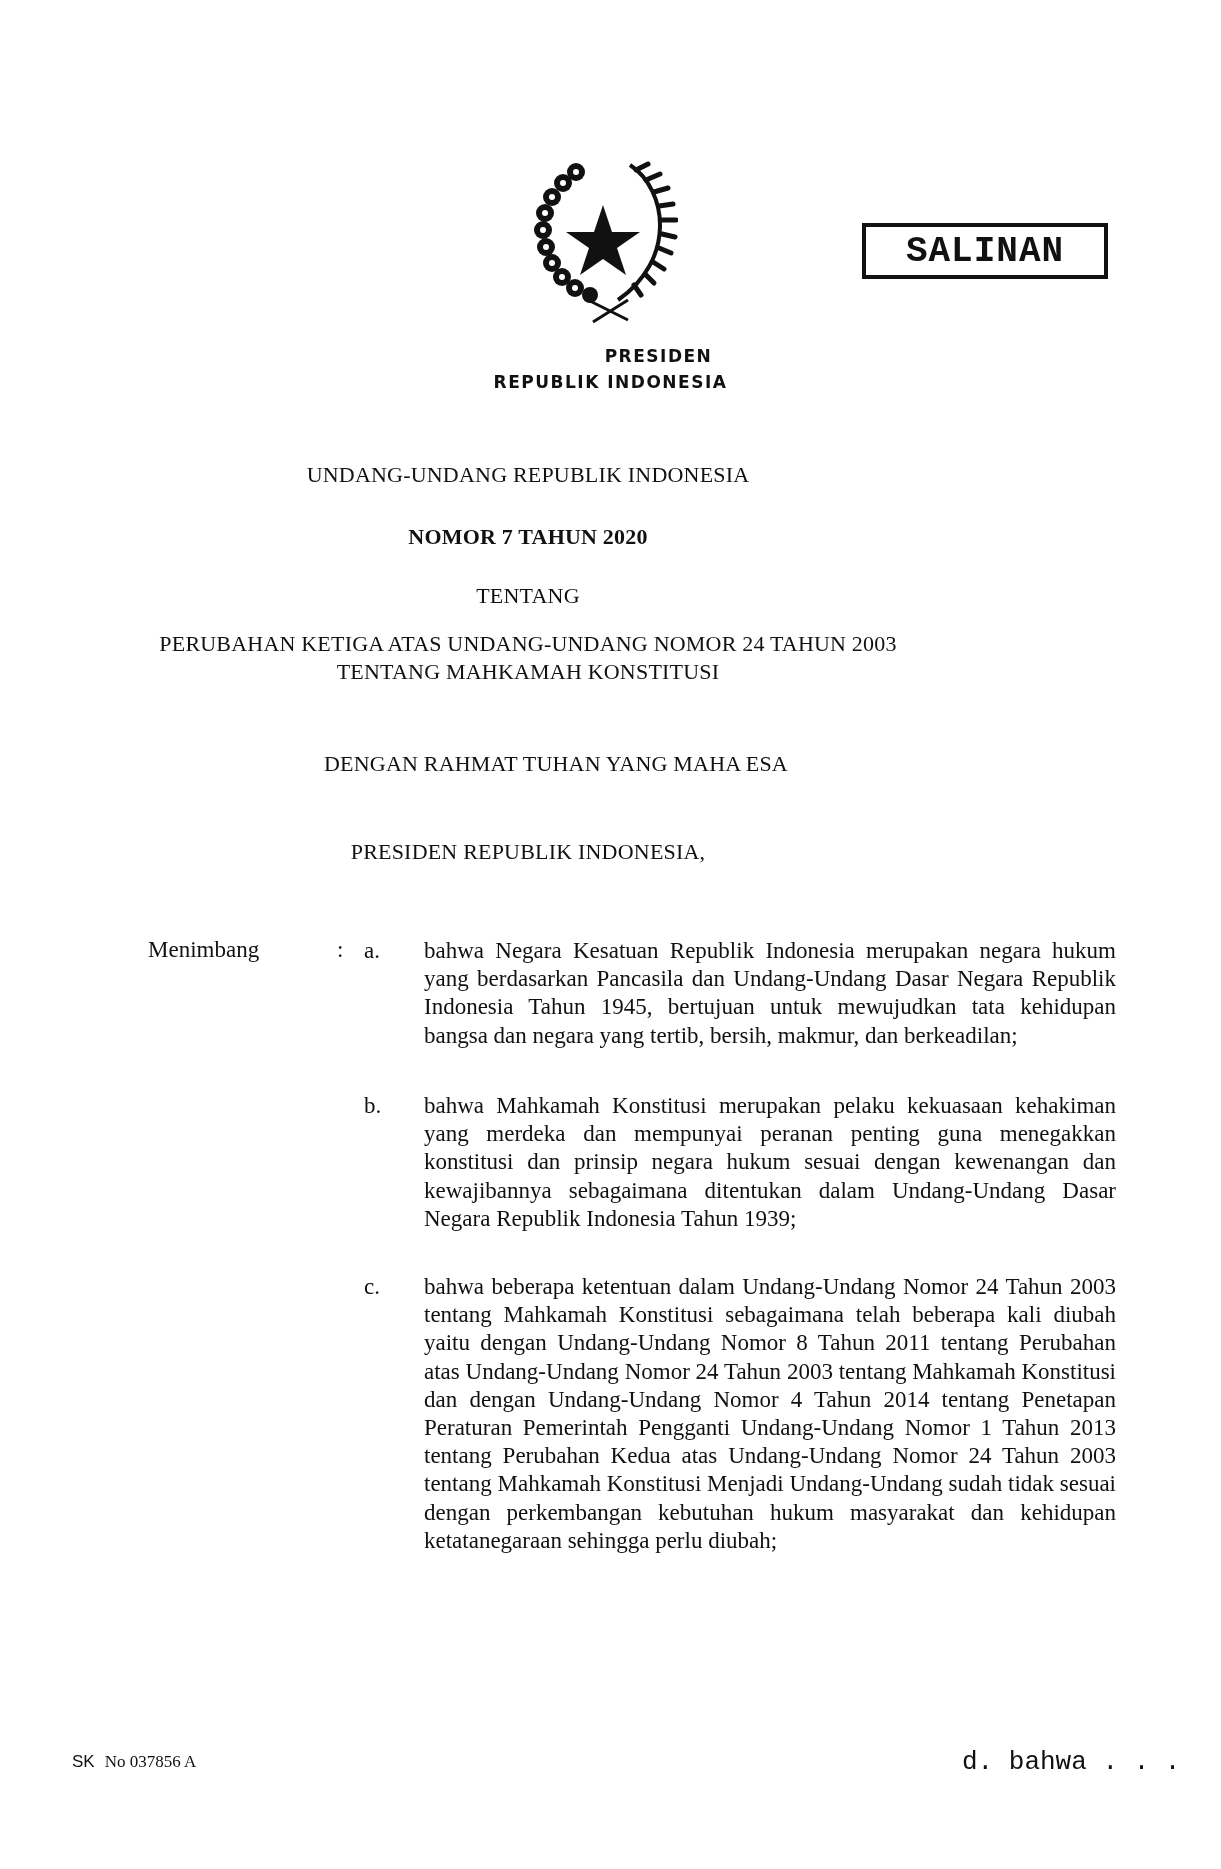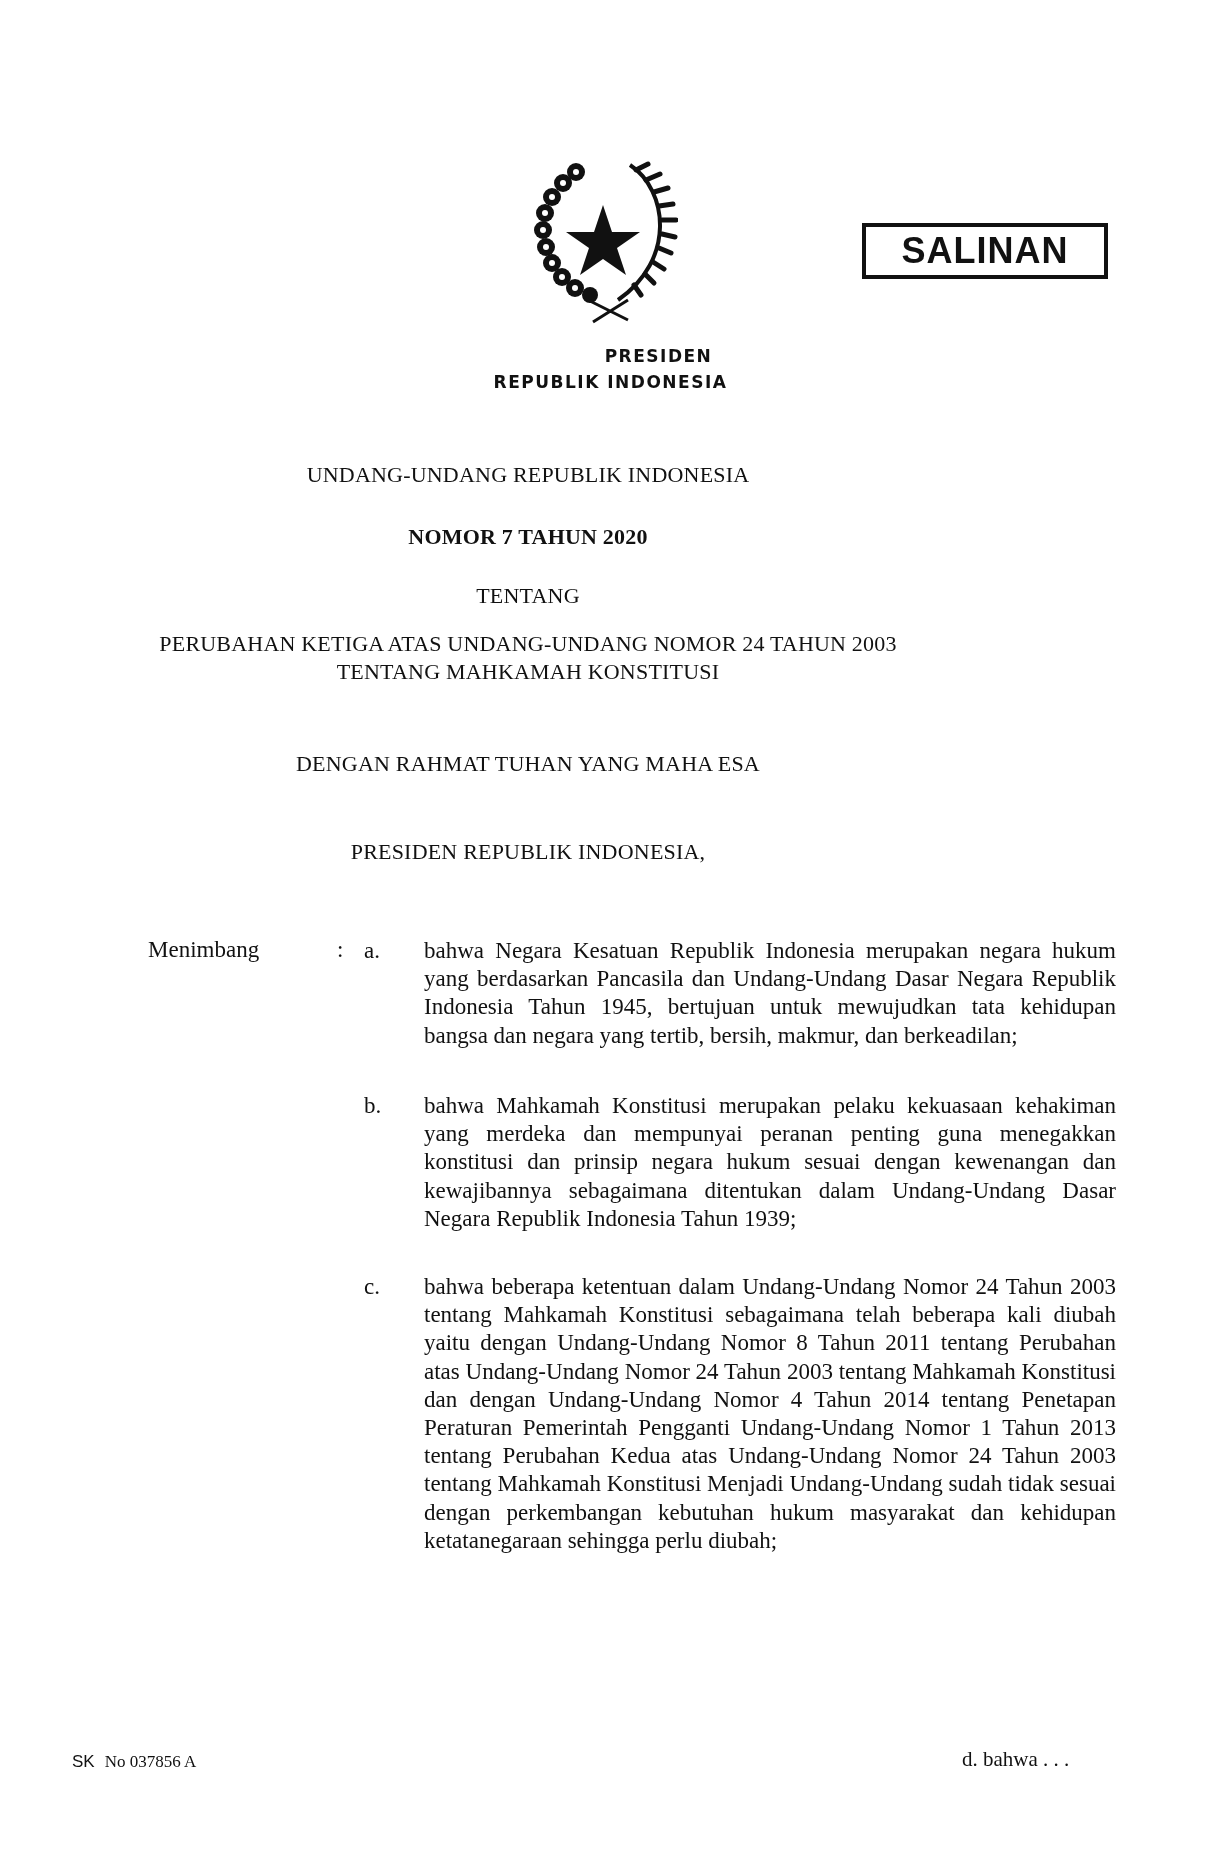--- a/index.html
+++ b/index.html
@@ -26,21 +26,21 @@
       position: absolute;
       left: 862px;
       top: 223px;
       width: 246px;
       height: 56px;
       border: 4px solid #111;
       box-sizing: border-box;
       display: flex;
       align-items: center;
       justify-content: center;
-      font-family: Liberation Sans, sans-serif;
+      font-family: Liberation Mono, monospace;
       font-weight: bold;
       font-size: 36px;
       letter-spacing: 1px;
     }
     .inst-line {
       position: absolute;
       left: 0;
       width: 1221px;
       text-align: center;
       font-family: "DejaVu Sans", "Liberation Sans", sans-serif;
@@ -97,22 +97,22 @@
       text-align: center;
     }
     .footer-sk .sk {
       font-family: "Liberation Sans", "DejaVu Sans", sans-serif;
       margin-right: 10px;
     }
     .footer-next {
       position: absolute;
       left: 962px;
       top: 1747px;
-      font-family: Liberation Serif, serif;
-      font-size: 21px;
+      font-family: Liberation Mono, monospace;
+      font-size: 26px;
     }
   </style>
 </head>
 <body>
 
 <div class="emblem">
   <svg width="150" height="180" viewBox="0 0 150 180" xmlns="http://www.w3.org/2000/svg">
 
     <polygon points="75,55 84,82 112,82 89,98 98,125 75,109 52,125 61,98 38,82 66,82" fill="#111"></polygon>
 
@@ -163,21 +163,21 @@
 </div>
 
 <div class="inst-line" style="top:346px;padding-left:48px;">PRESIDEN</div>
 <div class="inst-line" style="top:372px;">REPUBLIK INDONESIA</div>
 
 <div class="center-line" style="top:462px;">UNDANG-UNDANG REPUBLIK INDONESIA</div>
 <div class="center-line" style="top:524px;font-weight:bold;">NOMOR 7 TAHUN 2020</div>
 <div class="center-line" style="top:583px;">TENTANG</div>
 <div class="center-line" style="top:631px;">PERUBAHAN KETIGA ATAS UNDANG-UNDANG NOMOR 24 TAHUN 2003</div>
 <div class="center-line" style="top:659px;">TENTANG MAHKAMAH KONSTITUSI</div>
-<div class="center-line" style="top:751px;">DENGAN RAHMAT TUHAN YANG MAHA ESA</div>
+<div class="center-line" style="top:751px;margin-left:28px;">DENGAN RAHMAT TUHAN YANG MAHA ESA</div>
 <div class="center-line" style="top:839px;">PRESIDEN REPUBLIK INDONESIA,</div>
 
 <div class="label-menimbang">Menimbang</div>
 <div class="colon">:</div>
 
 <div class="item" style="top:937px;">
   <span class="letter">a.</span>
   <div class="text">bahwa Negara Kesatuan Republik Indonesia merupakan negara hukum yang berdasarkan Pancasila dan Undang-Undang Dasar Negara Republik Indonesia Tahun 1945, bertujuan untuk mewujudkan tata kehidupan bangsa dan negara yang tertib, bersih, makmur, dan berkeadilan;</div>
 </div>
 

